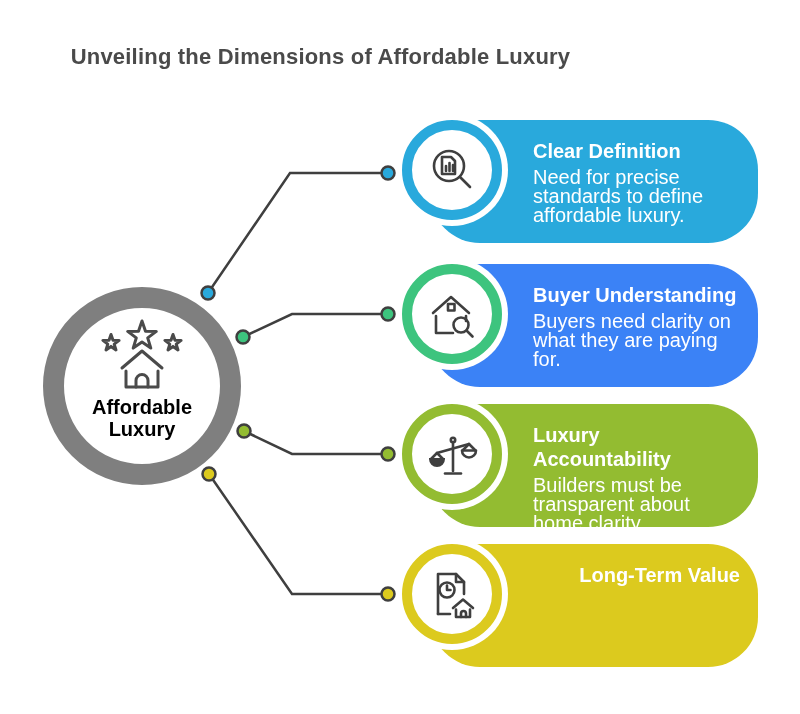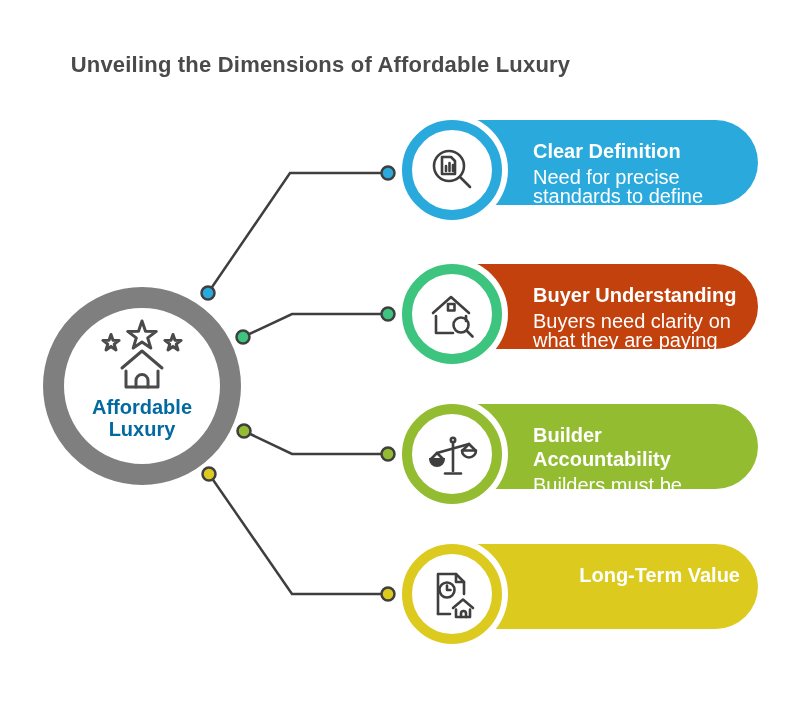--- a/index.html
+++ b/index.html
@@ -1,47 +1,47 @@
 <!DOCTYPE html>
 <html><head>
 <meta charset="utf-8">
 <style>
   html,body{margin:0;padding:0;}
   body{
     width:800px;height:714px;position:relative;background:#ffffff;
     font-family:"Liberation Sans", sans-serif;overflow:hidden;
   }
   .page-title{
-    position:absolute;top:52px;left:0;width:641px;text-align:center;
+    position:absolute;top:44px;left:0;width:641px;text-align:center;
     font-size:22px;font-weight:bold;color:#4a4a4a;letter-spacing:.2px;
   }
   
   .connectors{position:absolute;left:0;top:0;width:800px;height:714px;z-index:1;}
   
   .center-circle{
     position:absolute;left:43px;top:287px;width:156px;height:156px;
     border:21px solid #7f7f7f;border-radius:50%;background:#ffffff;z-index:2;
     display:flex;flex-direction:column;align-items:center;justify-content:flex-start;
   }
   .center-icon{margin-top:8px;}
   .center-label{
-    text-align:center;font-size:20px;font-weight:bold;color:#0369a1;line-height:22px;margin-top:2px;
+    text-align:center;font-size:20px;font-weight:bold;color:#000000;line-height:22px;margin-top:2px;
   }
   
   .card{position:absolute;left:402px;width:356px;height:100px;z-index:3;}
   .card-0{top:120px;}
   .card-1{top:264px;}
   .card-2{top:404px;}
   .card-3{top:544px;text-align:right;}
   .pill{
-    position:absolute;left:28px;top:0;width:328px;height:85px;border-radius:50px;
+    position:absolute;left:28px;top:0;width:328px;height:123px;border-radius:50px;
     box-sizing:border-box;padding:19px 18px 0 103px;z-index:1;
   }
   .card-0 .pill{background:#29a9dc;}
-  .card-1 .pill{background:#c2410c;}
+  .card-1 .pill{background:#3b82f6;}
   .card-2 .pill{background:#93bc31;}
   .card-3 .pill{background:#dcca1e;}
   .card-title{font-size:20px;font-weight:bold;color:#ffffff;line-height:24px;}
   .card-desc{font-size:20px;color:#ffffff;line-height:19px;margin-top:5px;}
   .badge{
     position:absolute;left:0;top:0;width:100px;height:100px;border-radius:50%;
     box-sizing:border-box;background:#ffffff;z-index:2;
     box-shadow:0 0 0 6px #ffffff;
     display:flex;align-items:center;justify-content:center;
   }
@@ -125,21 +125,21 @@
         <rect x="22" y="16" width="6.5" height="6.5"></rect>
         <circle cx="35" cy="37" r="7.5"></circle>
         <path d="M40.5,42.5 L46.5,48.5"></path>
       </g>
     </svg>
   </div>
 </div>
 
 <div class="card card-2">
   <div class="pill">
-    <div class="card-title">Builder Accountability</div>
+    <div class="card-title">Luxury Accountability</div>
     <div class="card-desc">Builders must be transparent about home clarity.</div>
   </div>
   <div class="badge">
     <svg width="52" height="52" viewBox="0 0 52 52">
       <g class="icon-stroke">
         <path d="M27,14 V43"></path>
         <path d="M19,45.5 H35"></path>
         <path d="M11,25 L43,16"></path>
         <circle cx="27" cy="12" r="2.2"></circle>
         <path d="M11,25 L5,31 M11,25 L17,31"></path>

